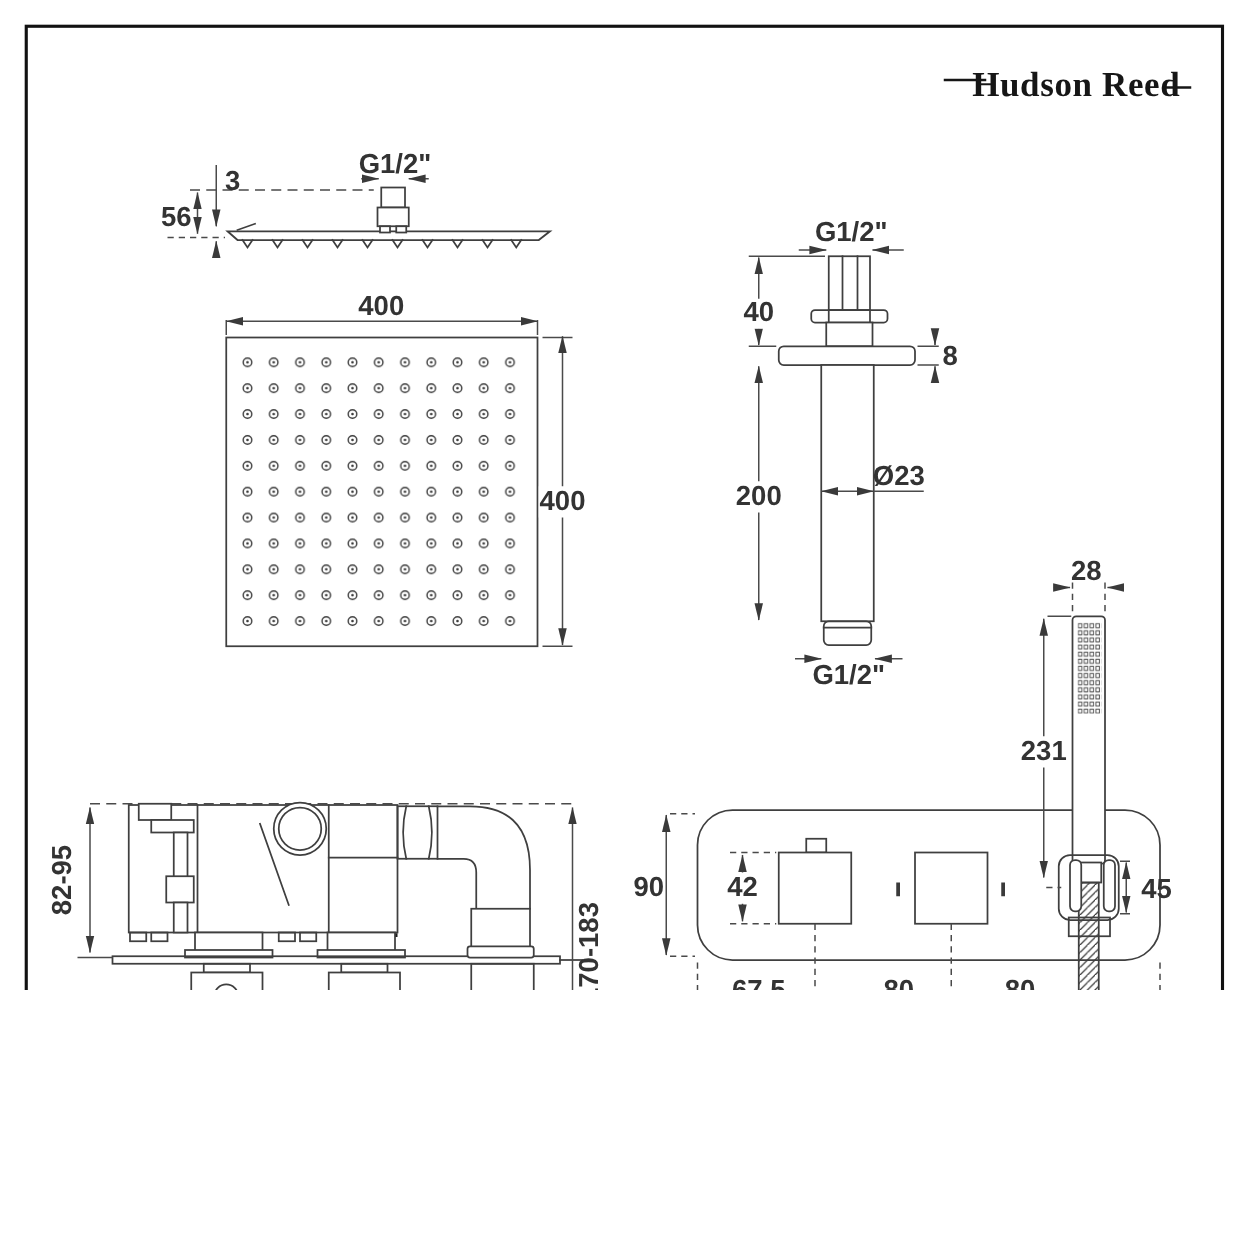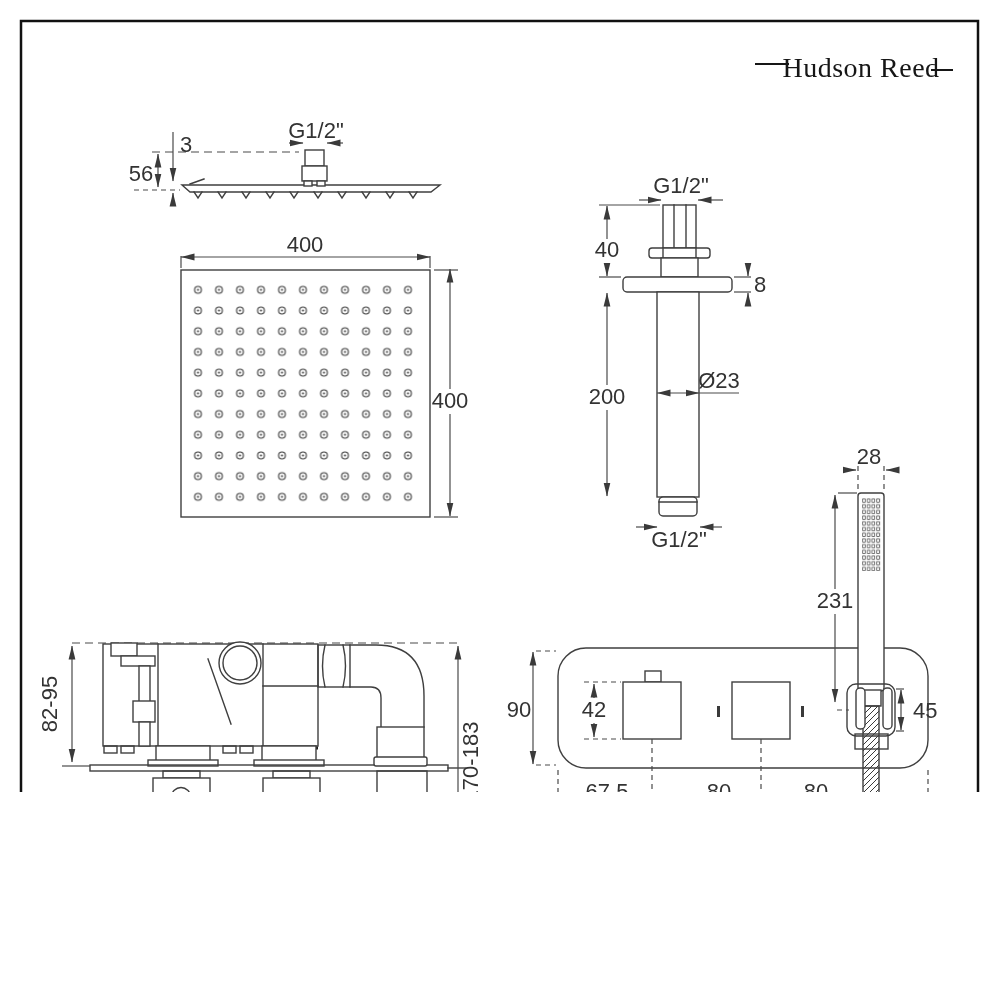--- a/index.html
+++ b/index.html
@@ -1,16 +1,16 @@
 <!DOCTYPE html>
 <html><head>
 <meta charset="utf-8">
 <style>
   html,body{margin:0;padding:0;background:#fff;}
-  #page{position:relative;width:1000px;height:792px;background:#fff;overflow:hidden;}
+  #page{position:relative;width:1000px;height:792px;background:#fff;overflow:hidden;font-weight:bold;}
   svg{position:absolute;left:0;top:0;}
   .geo{stroke:#3f3f3f;stroke-width:1.4;fill:none;stroke-linecap:square;}
   .geow{stroke:#3f3f3f;stroke-width:1.4;fill:#fff;}
   .dimln{stroke:#4a4a4a;stroke-width:1.2;fill:none;}
   .dsh{stroke-dasharray:8,5;}
   .ctr{stroke-dasharray:5,4;}
   .thick{stroke:#1c1c1c;stroke-width:3;}
   .dim{font-family:"Liberation Sans",sans-serif;font-size:22px;fill:#333;}
   .logo{font-family:"Liberation Serif",serif;font-size:28px;fill:#161616;letter-spacing:0.5px;}
   .wbg{fill:#fff;stroke:none;}

